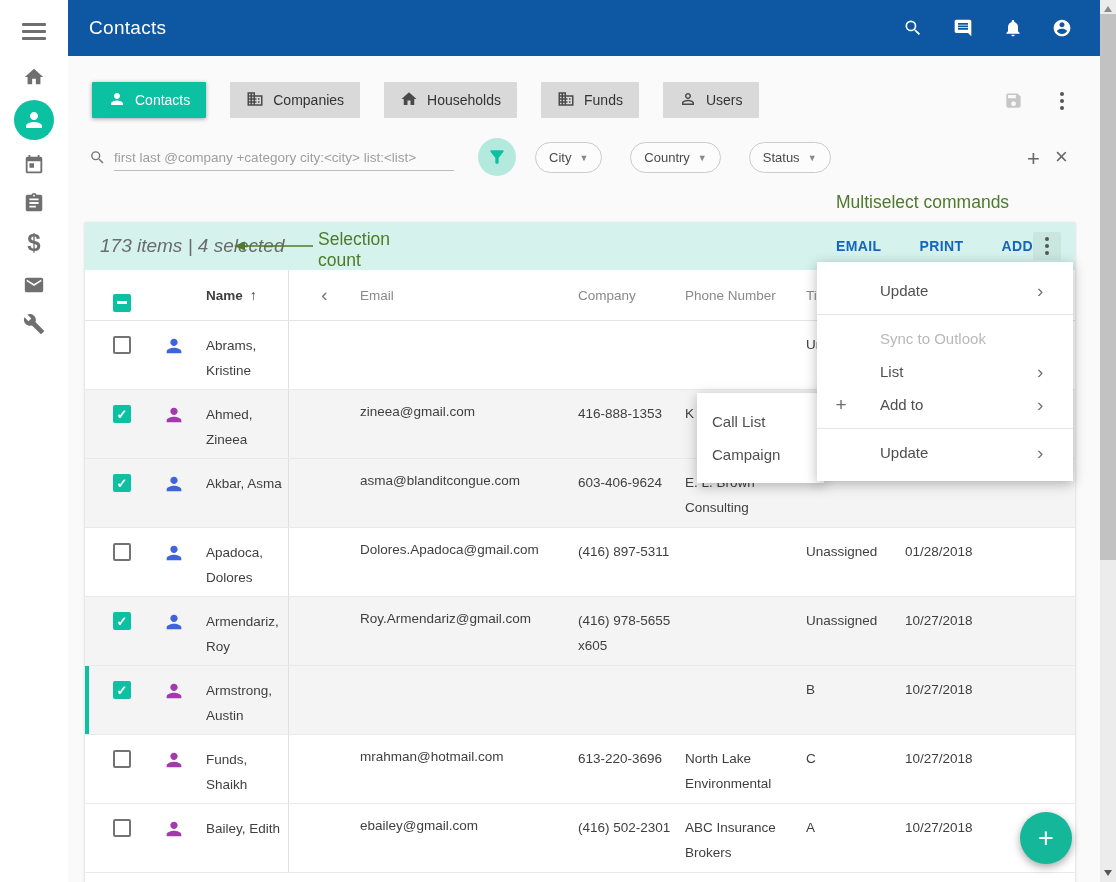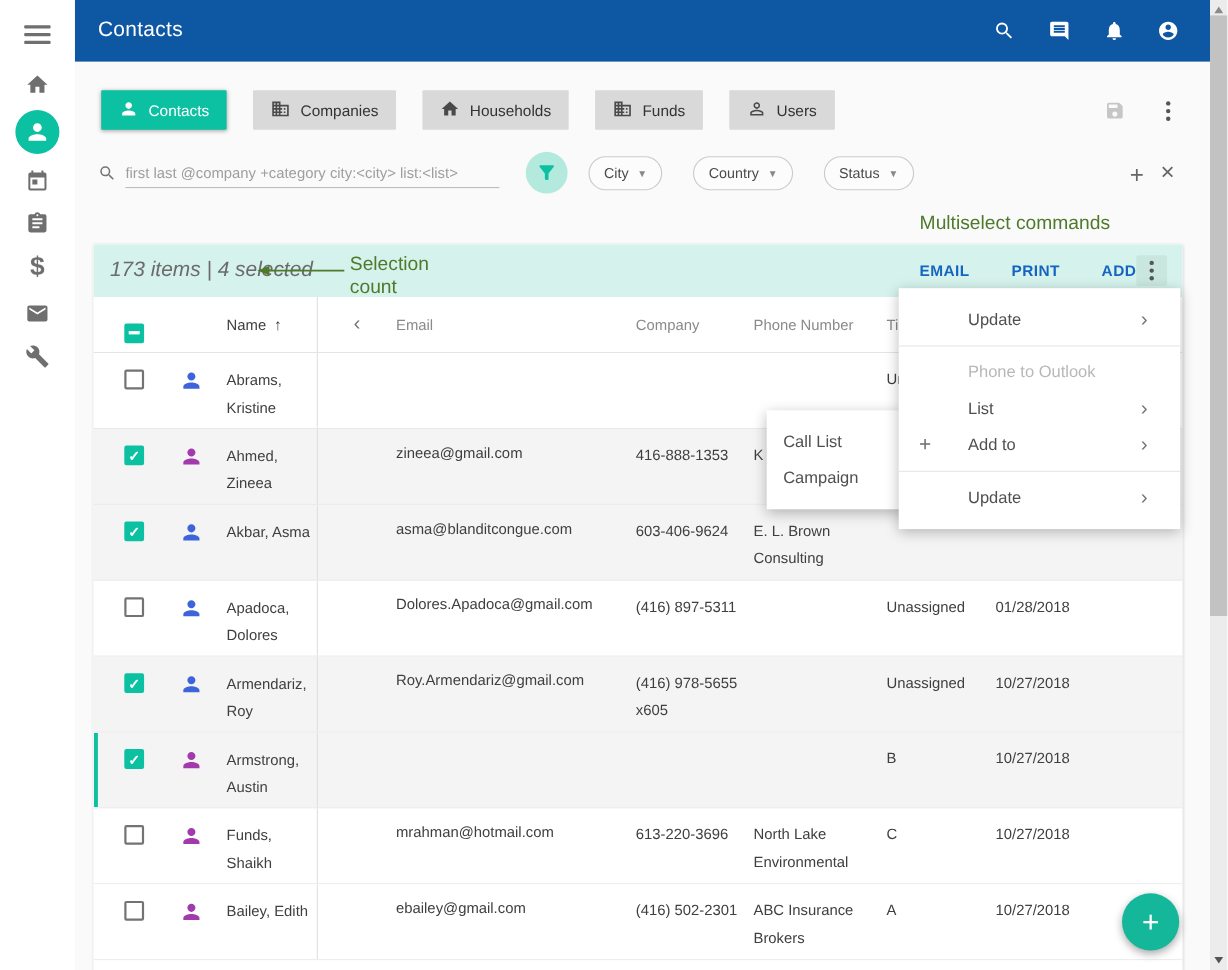--- a/index.html
+++ b/index.html
@@ -71,21 +71,21 @@
       box-shadow:0 1px 3px rgba(0,0,0,.18); overflow:hidden; }
   .selbar { position:relative; height:48px; background:var(--mint); display:flex; align-items:center; padding:0 14px 0 15px; }
   .selbar-summary { font-size:19px; color:#6b6b6b; flex:1;font-style:italic; }
   .selbar-actions { display:flex; align-items:center; gap:38px; }
   .selbar-action { font-size:14px; font-weight:700; color:var(--actionblue); letter-spacing:.4px; cursor:pointer; }
   .selbar-more { width:28px; height:28px; display:flex; align-items:center; justify-content:center; background:#c9e7df; border-radius:2px; }
 
   .tgrid { display:grid; grid-template-columns:48px 73px 83px 71px 218px 107px 121px 99px 170px; }
   .thead { height:51px; background:#fff; border-bottom:1px solid #e4e4e4; font-size:13.5px; color:#8a8a8a; }
   .thead > div { display:flex; align-items:center; }
-  .th-name { color:#3f3f3f; font-weight:400; }
+  .th-name { color:#3f3f3f; font-weight:700; }
   .col-name-border { border-right:1px solid #e0e0e0; }
   .sort-arrow { margin-left:7px; font-size:14px; color:#3f3f3f; }
   .collapse-chev { width:100%; display:flex; justify-content:center; color:#757575; font-size:19px; cursor:pointer; }
 
   .trow { height:69px; border-bottom:1px solid #e9e9e9; background:#fff; }
   .trow.checked { background:#f4f4f4; }
   .trow.highlight { box-shadow:inset 4px 0 0 var(--teal); }
   .trow > div { padding-top:12px; line-height:25px; font-size:13.5px; color:#3f3f3f; }
   .cell-check { display:flex; justify-content:flex-start; padding-left:28px !important; padding-top:15px !important; }
   .cell-avatar { display:flex; padding-left:30px !important; padding-top:14px !important; }
@@ -101,21 +101,21 @@
   .cbx { width:18px; height:18px; border:2px solid #737373; border-radius:2px; background:transparent; cursor:pointer;
       display:flex; align-items:center; justify-content:center; }
   .cbx.on { background:var(--teal); border-color:var(--teal); }
   .cbx.on::after { content:"✓"; color:#fff; font-size:13px; font-weight:700; line-height:1; }
   .cbx.ind { background:var(--teal); border-color:var(--teal); }
   .cbx.ind::after { content:""; width:10px; height:2.5px; background:#fff; }
 
   
   .menu { position:absolute; background:#fff; box-shadow:0 3px 12px rgba(0,0,0,.28); z-index:20; padding:12px 0; }
   .menu-main { left:817px; top:262px; width:256px; }
-  .menu-sub { left:697px; top:373px; width:127px; z-index:19; }
+  .menu-sub { left:697px; top:393px; width:127px; z-index:19; }
   .menu-item { height:33px; display:grid; grid-template-columns:48px 1fr 36px; align-items:center; font-size:15px; color:#4f4f4f; cursor:pointer; }
   .menu-item .mi-label { padding-left:15px; grid-column:2; }
   .menu-item .mi-icon { grid-column:1; display:flex; justify-content:center; color:#6e6e6e; font-size:19px; }
   .menu-item .mi-chev { grid-column:3; color:#757575; font-size:19px; }
   .menu-item.disabled { color:#b8b8b8; cursor:default; }
   .menu-divider { height:1px; background:#e6e6e6; margin:7px 0; }
   .menu-sub .menu-item { grid-template-columns:15px 1fr 10px; height:33px; }
   .menu-sub .mi-label { padding-left:0; }
 
   
@@ -438,21 +438,21 @@
 
   <div class="menu menu-main" id="menu-main">
       <div class="menu-item">
         <span class="mi-icon"></span>
         <span class="mi-label">Update</span>
         <span class="mi-chev">›</span>
       </div>
       <div class="menu-divider"></div>
       <div class="menu-item disabled">
         <span class="mi-icon"></span>
-        <span class="mi-label">Phone to Outlook</span>
+        <span class="mi-label">Sync to Outlook</span>
         <span></span>
       </div>
       <div class="menu-item">
         <span class="mi-icon"></span>
         <span class="mi-label">List</span>
         <span class="mi-chev">›</span>
       </div>
       <div class="menu-item">
         <span class="mi-icon">+</span>
         <span class="mi-label">Add to</span>

